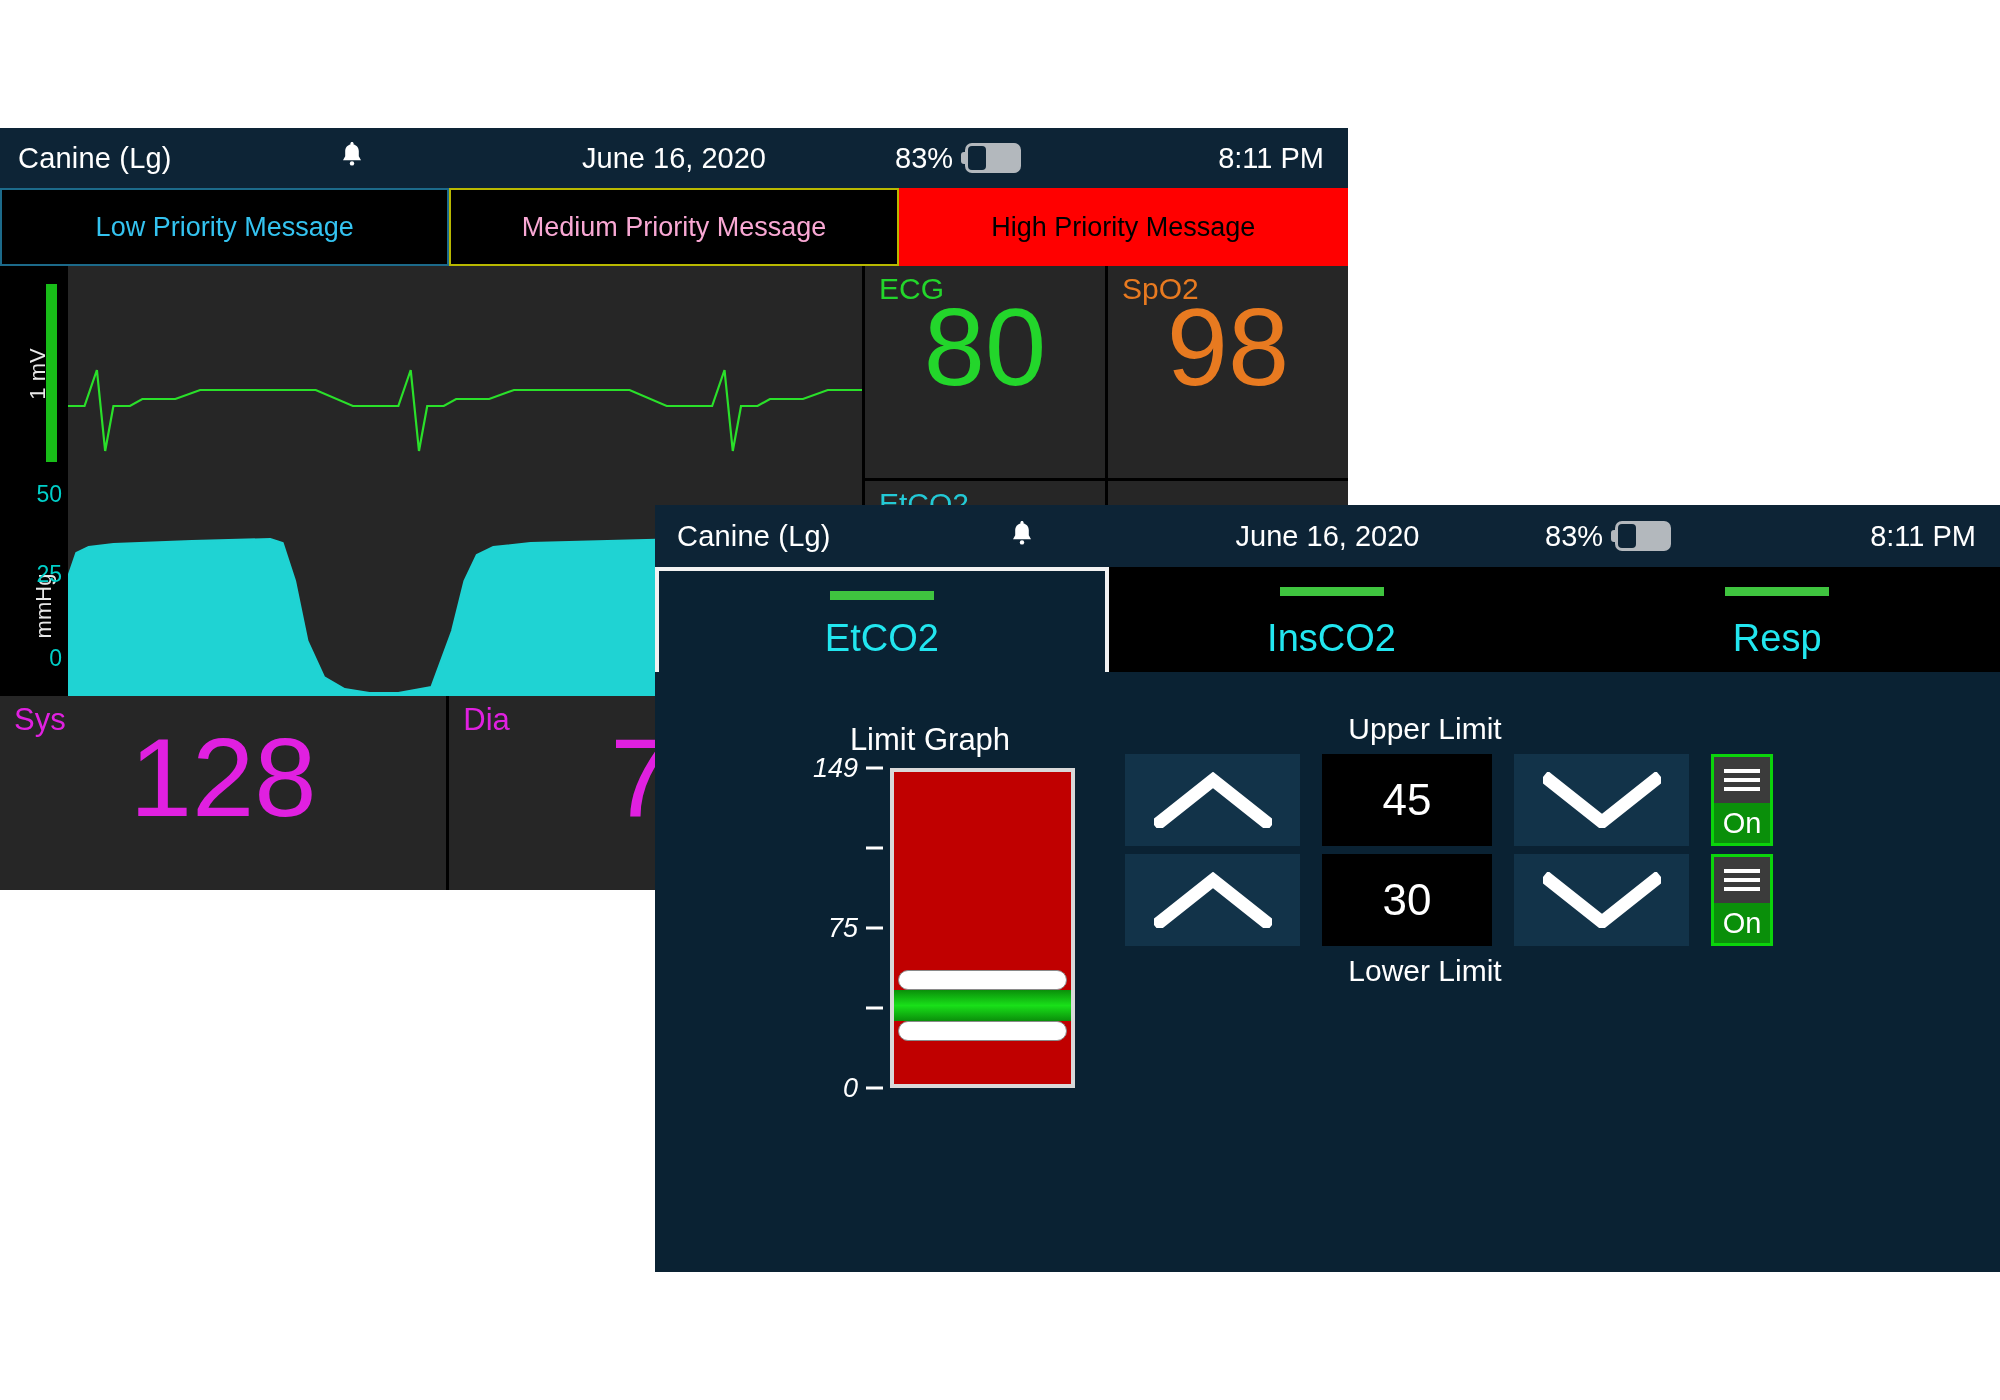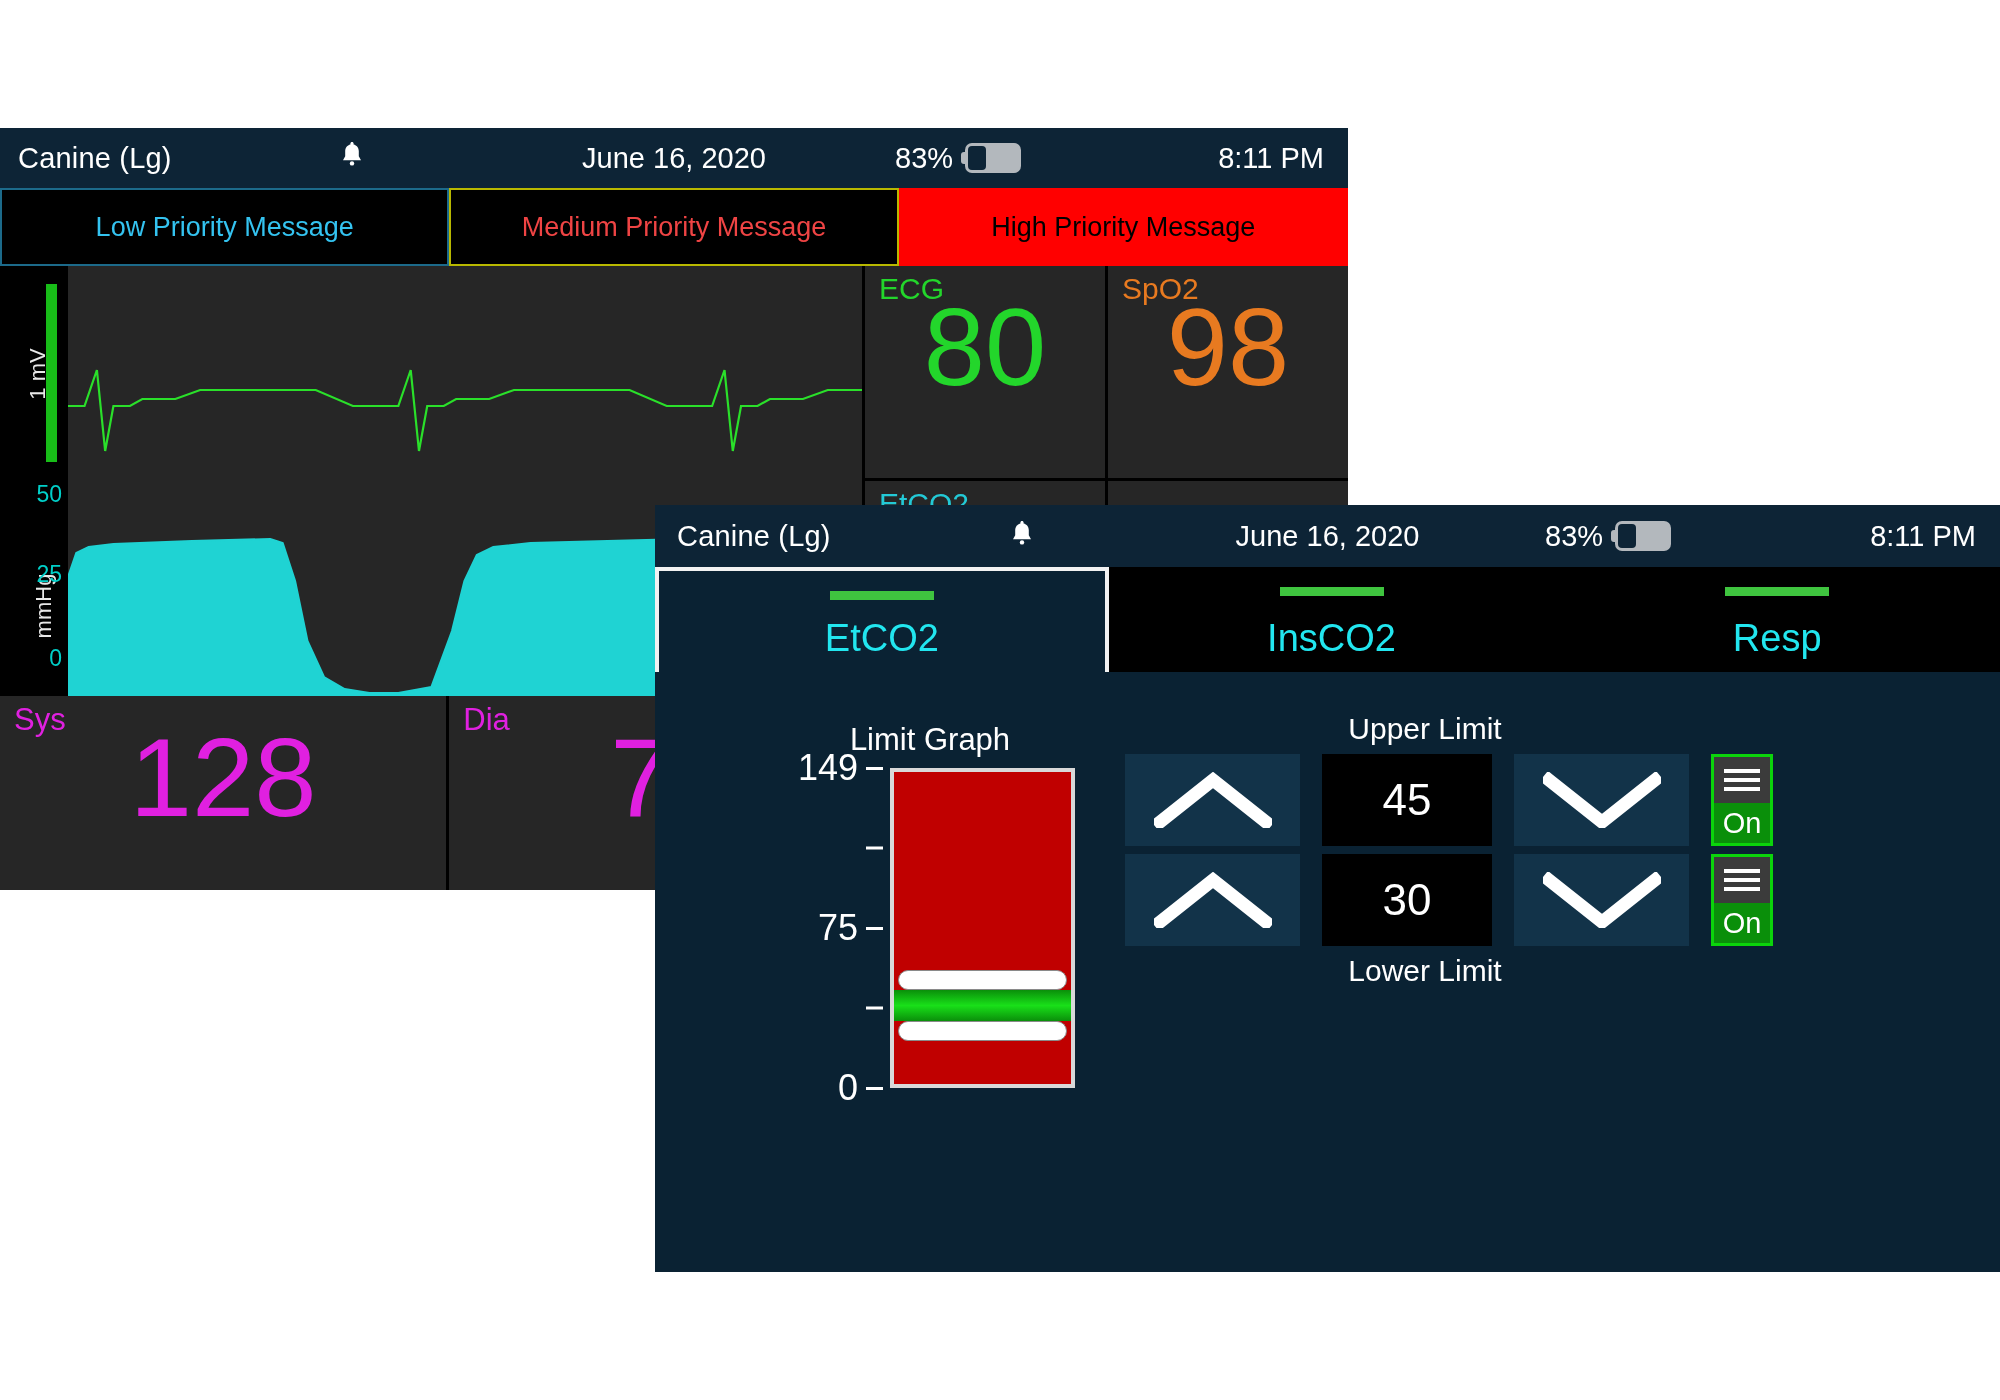--- a/index.html
+++ b/index.html
@@ -39,21 +39,21 @@
   .battery-icon::after { content:""; position:absolute; left:-4px; top:9px; width:5px; height:12px;
                   background:#b3b8bd; border-radius:3px 0 0 3px; }
 
   .bell-icon { width:24px; height:30px; display:block; }
 
   
   .msgrow { display: flex; height: 78px; background:#000; }
   .msg { flex: 1 1 0; display:flex; align-items:center; justify-content:center;
          font-size: 27px; border: 2px solid #000; }
   .msg.low    { background:#000000; color:#34c3f0; border-color:#1c6a8a; }
-  .msg.medium { background:#000000; color:#ef4444; border-color:#b8b800; }
+  .msg.medium { background:#000000; color:#f9a8d4; border-color:#b8b800; }
   .msg.high   { background:#ff0000; color:#000000; border-color:#ff0000; }
 
   
   .waves { position: relative; height: 430px; background:#000; }
   .wave-row { position: relative; display:flex; height: 215px; }
   .wave-axis { width: 68px; background:#000000; position:relative; flex: 0 0 68px; }
   .axis-unit {
     position:absolute; left: 12px; top:50%; transform: translateY(-50%) rotate(-90deg);
     color:#e8e8e8; font-size: 22px; white-space:nowrap; transform-origin: center;
   }
@@ -104,21 +104,21 @@
 
   .dlg-body { position:relative; height: 600px; }
 
   
   .limitgraph { position: absolute; left: 110px; top: 50px; width: 330px; height: 370px; }
   .lg-title { text-align:center; color:#ffffff; font-size: 31px; margin-bottom: 10px; }
   .lg-wrap { position:relative; height: 320px; }
   .lg-scale { position:absolute; left: 0; top: 0; width: 118px; height: 100%; }
   .lg-tickrow { position:absolute; right: 0; display:flex; align-items:center; gap: 8px;
                 transform: translateY(-50%); }
-  .lg-ticknum { color:#ffffff; font-size: 36px; text-align:right; width: 72px; }
+  .lg-ticknum { color:#ffffff; font-size: 27px; text-align:right; width: 72px; font-style: italic; }
   .lg-dash { width: 17px; height: 3px; background:#ffffff; }
   .lg-bar { position:absolute; left: 125px; top: 0; width: 185px; height: 100%;
             background:#c00000; border: 4px solid #d9d9d9; overflow:hidden; }
   .lg-green { position:absolute; left:0; right:0;
               background: linear-gradient(to bottom, #0a8f0a 0%, #19e019 50%, #0a8f0a 100%); }
   .lg-handle { position:absolute; left: 4px; right: 4px; height: 20px;
                background:#ffffff; border-radius: 10px; border:1px solid #8a8a8a; }
 
   
   .controls { position:absolute; left: 470px; top: 40px; width: 830px; }

